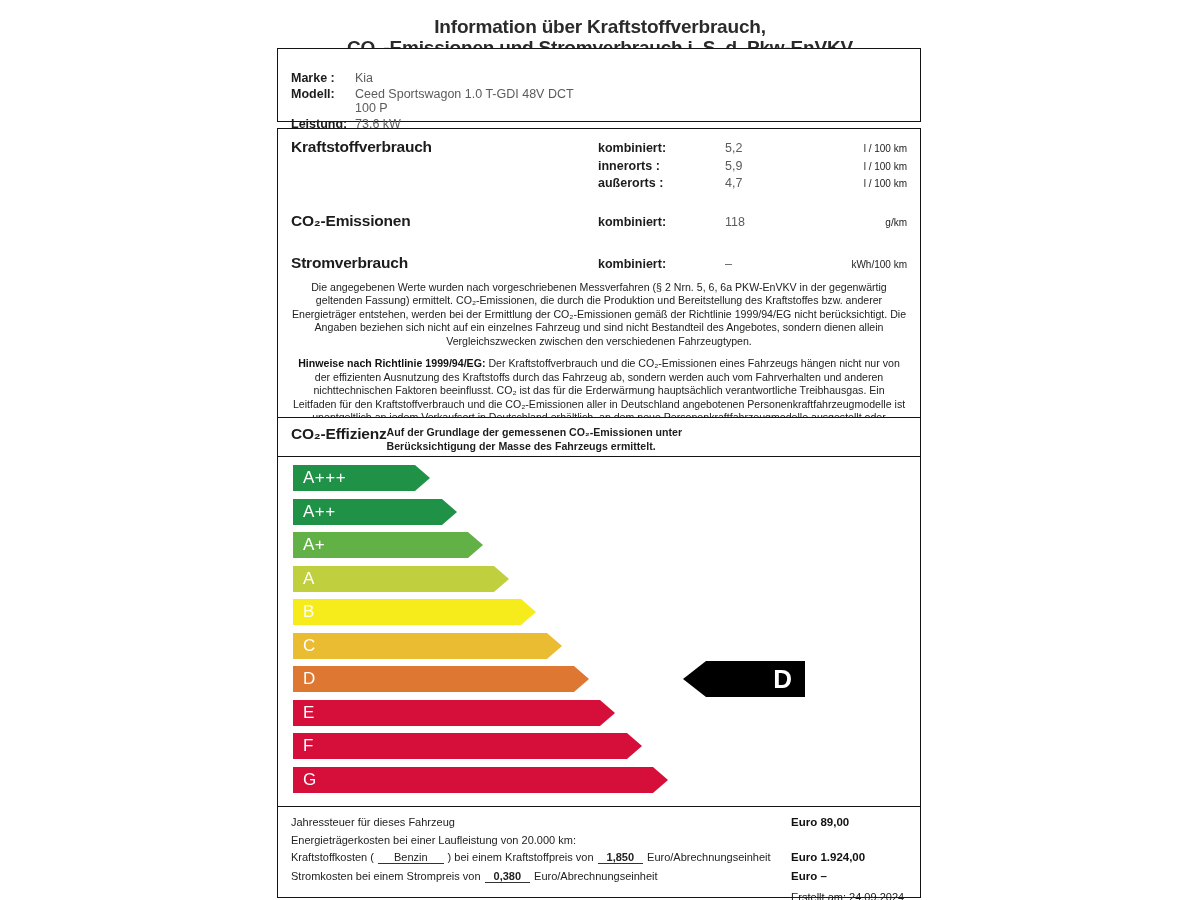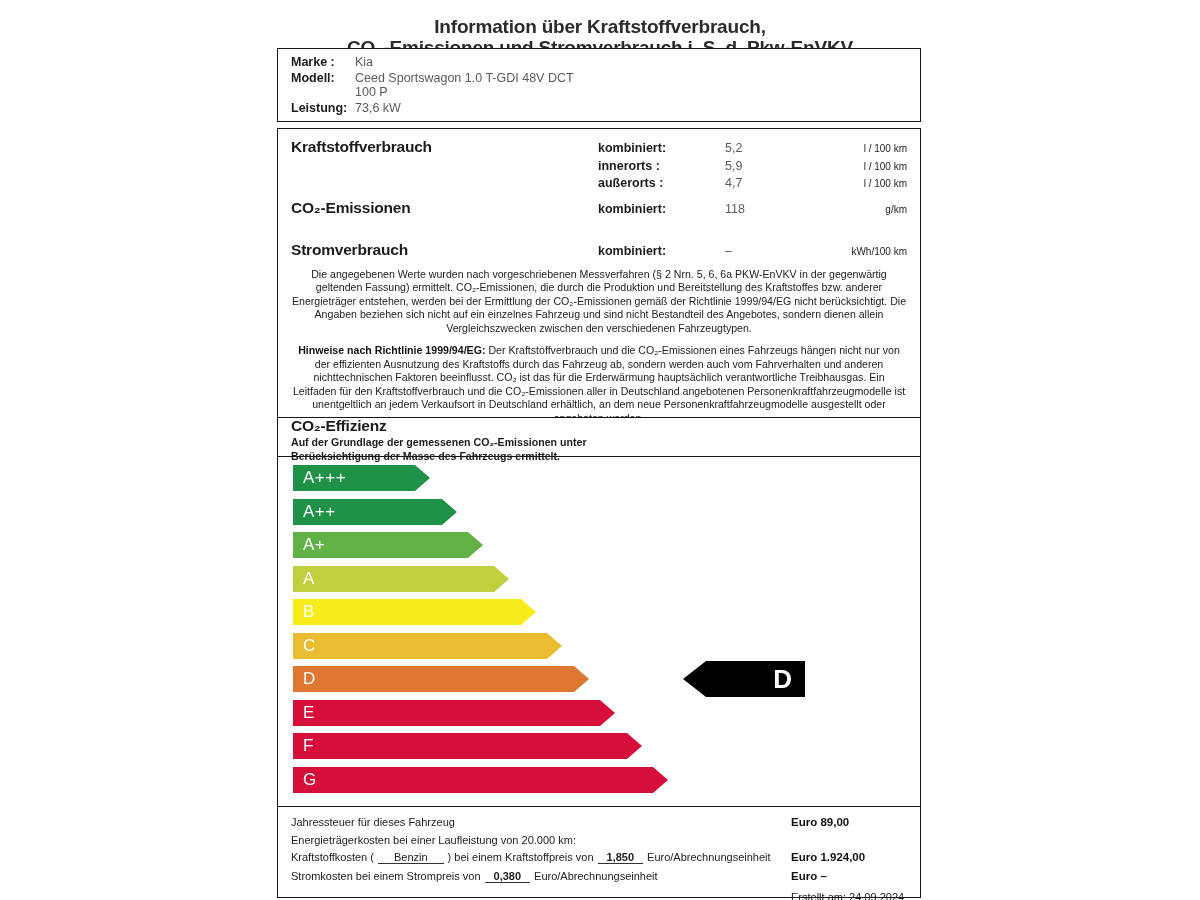--- a/index.html
+++ b/index.html
@@ -3,21 +3,21 @@
 <meta charset="utf-8">
 <style>
   * { margin:0; padding:0; box-sizing:border-box; }
   body { font-family:"Liberation Sans","DejaVu Sans",sans-serif; background:#fff; color:#1c1c1c; }
   .page { position:relative; width:1200px; height:900px; background:#ffffff; overflow:hidden; }
 
   .title { position:absolute; top:16px; left:0; width:1200px; text-align:center;
            font-size:19px; font-weight:bold; line-height:1.12; color:#2b2b2b; letter-spacing:-0.2px; }
 
   .box { position:absolute; left:277px; width:644px; border:1.6px solid #141414; background:#fff; }
-  .box-vehicle { top:48px; height:74px; padding:6px 13px 5px; display:flex; }
+  .box-vehicle { top:48px; height:74px; padding:22px 13px 5px; display:flex; }
   .box-consumption { top:128px; height:352px; padding:9px 13px 0; }
   .box-efficiency { top:417px; height:481px; }
 
   
   .v-col { display:flex; flex-direction:column; font-size:12.5px; line-height:1.16; }
   .v-col-left { flex:0 0 306px; }
   .v-col-right { flex:1; }
   .v-row { display:flex; margin-bottom:1px; }
   .v-row-last { margin-top:auto; }
   .v-label { font-weight:bold; color:#1c1c1c; }
@@ -25,28 +25,28 @@
   .v-col-right .v-label { flex:0 0 163px; }
   .v-value { color:#5a5b5d; }
 
   
   .c-row { display:flex; align-items:baseline; }
   .c-head { flex:0 0 307px; font-size:15.5px; font-weight:bold; letter-spacing:-0.2px; }
   .c-scope { flex:0 0 127px; font-size:12.5px; font-weight:bold; }
   .c-val { flex:0 0 90px; font-size:12.5px; color:#5a5b5d; }
   .c-unit { flex:1; text-align:right; font-size:10px; }
   .c-gap-s { margin-top:3px; }
-  .c-gap-m { margin-top:9px; }
+  .c-gap-m { margin-top:22px; }
   .c-gap-l { margin-top:24px; }
   .paragraph { font-size:10.6px; line-height:1.27; margin-top:9px; color:#222; text-align:center; }
   .paragraph b { color:#111; }
 
   
-  .e-header { display:flex; justify-content:center; height:39px;
-              border-bottom:1.6px solid #141414; padding:7px 13px 0;flex-direction:column; }
+  .e-header { display:flex; justify-content:flex-start; height:39px;
+              border-bottom:1.6px solid #141414; padding:7px 13px 0; }
   .e-heading { font-size:15.5px; font-weight:bold; letter-spacing:-0.2px; }
   .e-subheading { width:335px; font-size:10.6px; font-weight:bold; line-height:1.3; padding-top:1px; }
 
   .e-scale { height:350px; border-bottom:1.6px solid #141414; padding:8px 0 0 15px; position:relative; }
   .arrow-row { position:relative; height:26px; margin-bottom:7.5px; display:flex; }
   .arrow-bar { height:26px; display:flex; align-items:center; }
   .arrow-label { color:#ffffff; font-size:17px; margin-left:10px; letter-spacing:0.5px; }
   .arrow-tip { width:0; height:0; border-top:13px solid transparent; border-bottom:13px solid transparent;
                border-left:15px solid #000; }
   .rating-marker { position:absolute; left:390px; top:-5px; height:36px; display:flex; }

